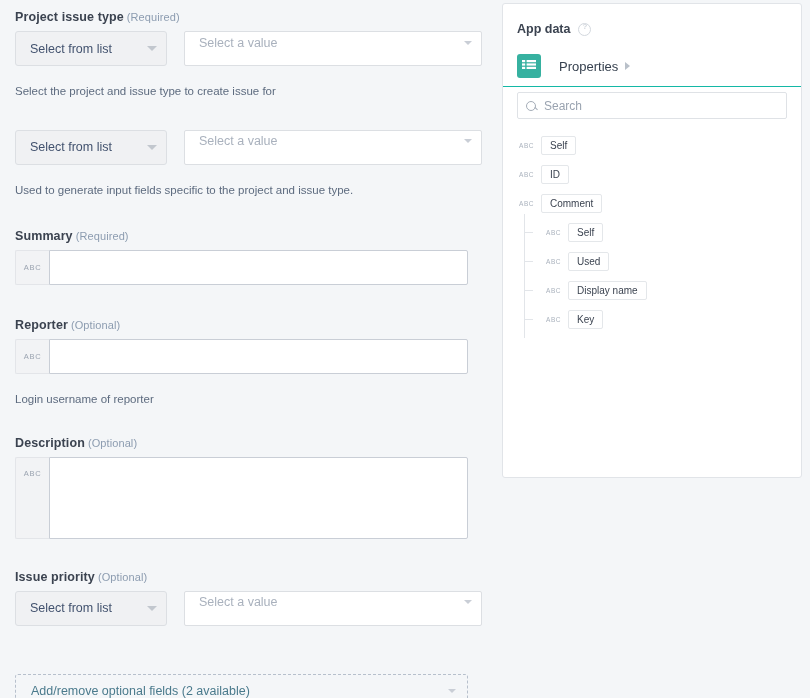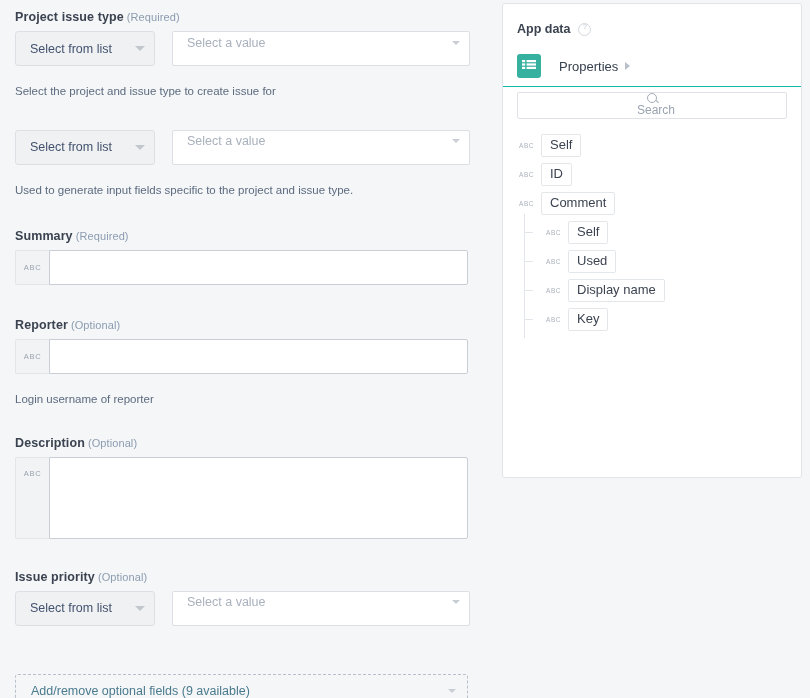--- a/index.html
+++ b/index.html
@@ -44,21 +44,21 @@
   .help-text {
     font-size: 11.5px;
     color: #5d6b7f;
     margin-top: 18px;
     line-height: 1.3;
   }
 
   
   .select-row { display: flex; align-items: stretch; }
   .sel-left {
-    width: 140px;
+    width: 152px;
     height: 35px;
     box-sizing: border-box;
     background: #f0f1f3;
     border: 1px solid #dcdfe3;
     border-radius: 3px;
     display: flex;
     align-items: center;
     padding: 0 9px 0 14px;
     position: relative;
   }
@@ -204,21 +204,20 @@
     margin-left: 7px;
   }
   .search-box {
     margin: 5px 14px 0 14px;
     height: 25px;
     border: 1px solid #dfe2e6;
     border-radius: 2px;
     display: flex;
     align-items: center;
     padding: 0 8px;
-    flex-direction: column;
   }
   .search-box .s-txt { font-size: 12px; color: #9aa3b0; margin-left: 8px; }
   .mag {
     width: 8px; height: 8px;
     border: 1.3px solid #a5adb8;
     border-radius: 50%;
     position: relative;
     flex: none;
   }
   .mag::after {
@@ -242,21 +241,21 @@
     font-size: 6.5px;
     letter-spacing: .6px;
     color: #aab2bd;
     width: 22px;
     flex: none;
   }
   .chip {
     border: 1px solid #e4e7ea;
     border-radius: 2px;
     padding: 3px 8px;
-    font-size: 13px;
+    font-size: 10px;
     color: #3b4350;
     background: #fff;
     line-height: 1.15;
   }
   .tnode.group .gtri {
     width: 0; height: 0;
     border-left: 4px solid transparent;
     border-right: 4px solid transparent;
     border-top: 5px solid #bfc5cd;
     margin-right: 7px;
@@ -357,21 +356,21 @@
         <span class="caret"></span>
       </div>
       <div class="sel-right">
         <span class="txt">Select a value</span>
         <span class="caret small"></span>
       </div>
     </div>
   </div>
 
   <div class="add-remove" style="margin-top:48px;">
-    <span class="txt">Add/remove optional fields (9 available)</span>
+    <span class="txt">Add/remove optional fields (2 available)</span>
     <span class="caret small"></span>
   </div>
 </div>
 
 <div class="app-panel">
 
   <div class="panel-title">
     <span>App data</span>
     <span class="q-icon"></span>
   </div>

